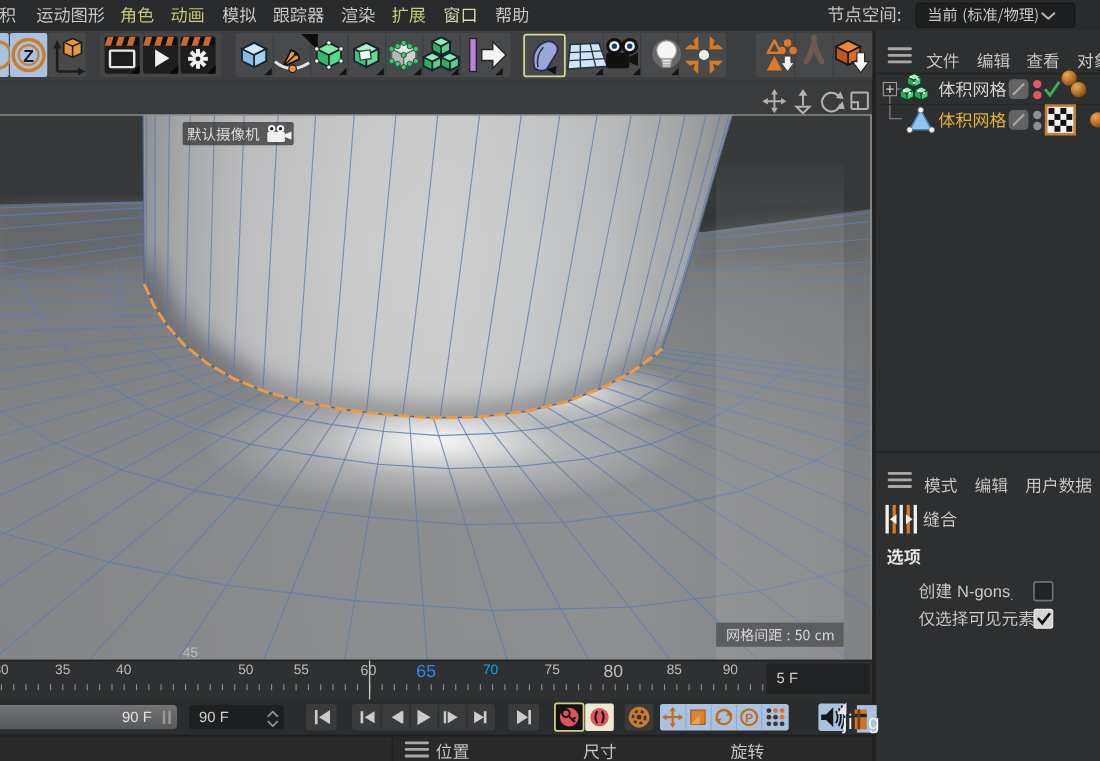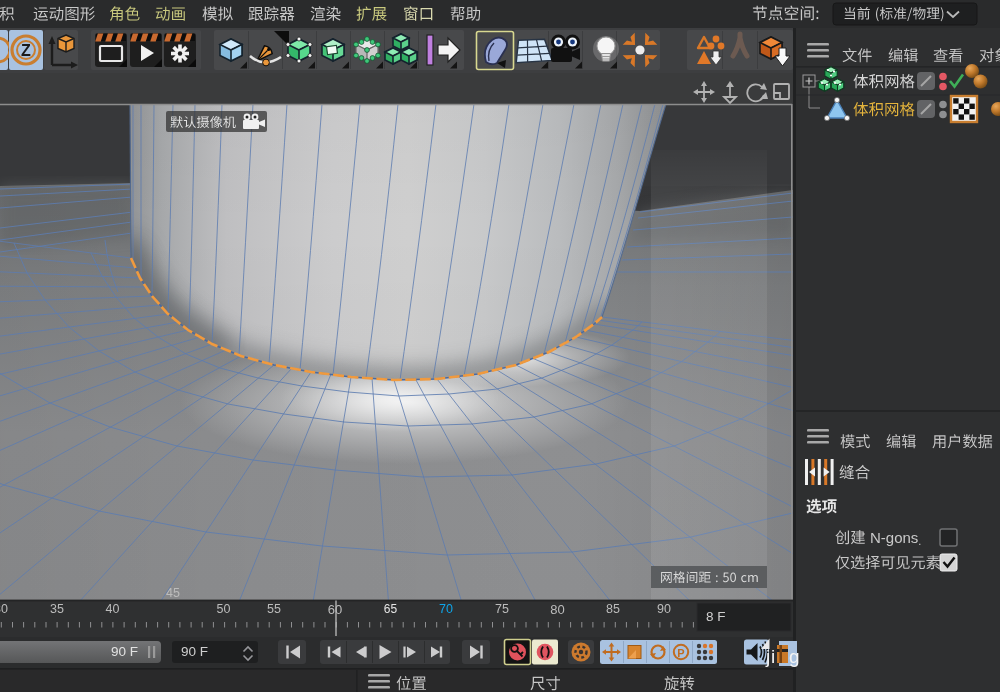--- a/index.html
+++ b/index.html
@@ -663,21 +663,21 @@
       <rect x="651" y="566" width="116" height="22" fill="#57595b" opacity="0.92"></rect>
       <path d="M662.5 575.1C663.1 575.8 663.7 576.7 664.3 577.5C663.8 578.9 663.1 580.0 662.2 580.9C662.4 581.0 662.8 581.3 662.9 581.4C663.7 580.6 664.4 579.6 664.9 578.4C665.3 579.0 665.6 579.5 665.8 580.0L666.5 579.4C666.2 578.8 665.7 578.1 665.2 577.4C665.6 576.3 665.8 575.2 666.0 573.9L665.2 573.8C665.0 574.8 664.8 575.7 664.6 576.5C664.1 575.9 663.6 575.2 663.1 574.6ZM666.2 575.2C666.8 575.9 667.4 576.7 667.9 577.5C667.4 578.9 666.7 580.1 665.8 581.0C666.0 581.1 666.4 581.4 666.5 581.5C667.4 580.7 668.0 579.6 668.5 578.4C668.9 579.1 669.3 579.8 669.6 580.4L670.2 579.8C669.9 579.1 669.4 578.3 668.9 577.4C669.2 576.4 669.5 575.2 669.7 573.9L668.8 573.8C668.7 574.8 668.5 575.7 668.2 576.5C667.8 575.9 667.3 575.2 666.8 574.7ZM661.1 572.0V583.0H662.1V572.9H670.8V581.7C670.8 582.0 670.7 582.0 670.4 582.1C670.2 582.1 669.3 582.1 668.5 582.0C668.6 582.3 668.8 582.7 668.9 583.0C670.0 583.0 670.7 583.0 671.1 582.8C671.5 582.7 671.7 582.4 671.7 581.7V572.0Z M680.2 573.5H683.0C682.6 574.3 682.1 575.0 681.4 575.7C680.8 575.0 680.4 574.4 680.0 573.7ZM675.4 571.2V574.0H673.5V574.9H675.3C674.9 576.7 674.0 578.7 673.2 579.8C673.3 580.0 673.6 580.3 673.7 580.6C674.3 579.8 674.9 578.4 675.4 576.9V583.0H676.3V576.6C676.7 577.1 677.1 577.8 677.3 578.2L677.9 577.4C677.7 577.1 676.6 575.8 676.3 575.5V574.9H677.8L677.4 575.2C677.7 575.3 678.0 575.6 678.2 575.8C678.6 575.4 679.1 575.0 679.5 574.4C679.8 575.0 680.3 575.7 680.8 576.2C679.7 577.2 678.4 577.9 677.2 578.3C677.4 578.5 677.6 578.8 677.7 579.1C678.0 578.9 678.4 578.8 678.7 578.6V583.0H679.6V582.5H683.2V583.0H684.1V578.5L684.7 578.8C684.8 578.5 685.1 578.2 685.3 578.0C684.0 577.6 683.0 577.0 682.1 576.3C683.0 575.3 683.7 574.2 684.2 572.9L683.6 572.6L683.4 572.6H680.6C680.8 572.3 681.0 571.9 681.2 571.5L680.2 571.2C679.8 572.5 678.9 573.8 678.0 574.7V574.0H676.3V571.2ZM679.6 581.6V579.2H683.2V581.6ZM679.3 578.3C680.1 577.9 680.8 577.4 681.5 576.9C682.1 577.4 682.8 577.9 683.6 578.3Z M686.8 574.1V583.0H687.8V574.1ZM687.0 571.9C687.5 572.4 688.2 573.2 688.5 573.8L689.3 573.2C689.0 572.7 688.3 572.0 687.7 571.4ZM690.5 578.2H693.5V580.0H690.5ZM690.5 575.7H693.5V577.4H690.5ZM689.6 574.9V580.7H694.4V574.9ZM690.1 572.0V572.9H696.3V581.9C696.3 582.0 696.2 582.1 696.1 582.1C695.9 582.1 695.4 582.1 694.9 582.1C695.0 582.3 695.1 582.7 695.2 583.0C695.9 583.0 696.5 583.0 696.8 582.8C697.2 582.6 697.3 582.4 697.3 581.9V572.0Z M700.3 572.6H702.8V574.9H700.3ZM705.5 575.8H708.9V578.4H705.5ZM710.5 571.9H704.5V582.5H710.7V581.6H705.5V579.3H709.8V574.8H705.5V572.9H710.5ZM698.8 581.5 699.1 582.4C700.4 582.1 702.3 581.6 704.0 581.1L703.9 580.2L702.2 580.7V578.4H703.9V577.6H702.2V575.7H703.7V571.8H699.5V575.7H701.3V580.9L700.3 581.2V577.0H699.5V581.4Z M716.8 577.0C717.3 577.0 717.7 576.6 717.7 576.1C717.7 575.6 717.3 575.2 716.8 575.2C716.3 575.2 716.0 575.6 716.0 576.1C716.0 576.6 716.3 577.0 716.8 577.0ZM716.8 582.2C717.3 582.2 717.7 581.8 717.7 581.3C717.7 580.7 717.3 580.4 716.8 580.4C716.3 580.4 716.0 580.7 716.0 581.3C716.0 581.8 716.3 582.2 716.8 582.2Z M725.8 582.2C727.4 582.2 728.9 581.0 728.9 579.0C728.9 576.9 727.6 576.0 726.0 576.0C725.5 576.0 725.0 576.1 724.6 576.3L724.9 573.6H728.4V572.6H723.8L723.5 577.0L724.2 577.4C724.7 577.0 725.1 576.8 725.7 576.8C726.9 576.8 727.7 577.6 727.7 579.0C727.7 580.3 726.8 581.2 725.7 581.2C724.6 581.2 723.9 580.7 723.4 580.2L722.8 580.9C723.4 581.6 724.3 582.2 725.8 582.2Z M733.1 582.2C734.9 582.2 736.0 580.6 736.0 577.3C736.0 574.0 734.9 572.5 733.1 572.5C731.3 572.5 730.2 574.0 730.2 577.3C730.2 580.6 731.3 582.2 733.1 582.2ZM733.1 581.2C732.0 581.2 731.3 580.0 731.3 577.3C731.3 574.5 732.0 573.4 733.1 573.4C734.2 573.4 734.9 574.5 734.9 577.3C734.9 580.0 734.2 581.2 733.1 581.2Z M744.4 582.2C745.2 582.2 746.0 581.8 746.7 581.3L746.1 580.5C745.7 580.9 745.1 581.2 744.5 581.2C743.2 581.2 742.4 580.1 742.4 578.5C742.4 576.9 743.3 575.9 744.5 575.9C745.1 575.9 745.5 576.1 745.9 576.5L746.5 575.7C746.0 575.3 745.4 574.9 744.5 574.9C742.7 574.9 741.2 576.2 741.2 578.5C741.2 580.8 742.6 582.2 744.4 582.2Z M748.2 582.0H749.4V577.0C750.0 576.2 750.6 575.9 751.1 575.9C752.0 575.9 752.4 576.4 752.4 577.8V582.0H753.6V577.0C754.2 576.2 754.8 575.9 755.3 575.9C756.2 575.9 756.6 576.4 756.6 577.8V582.0H757.8V577.6C757.8 575.8 757.1 574.9 755.7 574.9C754.8 574.9 754.1 575.4 753.4 576.2C753.1 575.4 752.5 574.9 751.5 574.9C750.6 574.9 749.9 575.4 749.3 576.1H749.3L749.2 575.0H748.2Z" fill="#dadada"></path>
 </svg>
 <div class="lat" style="left:-11px;top:602px;width:24px;text-align:center;font-size:12.5px;color:#bcbcbc">30</div>
 <div class="lat" style="left:45px;top:602px;width:24px;text-align:center;font-size:12.5px;color:#bcbcbc">35</div>
 <div class="lat" style="left:100.5px;top:602px;width:24px;text-align:center;font-size:12.5px;color:#bcbcbc">40</div>
 <div class="lat" style="left:156px;top:586px;width:24px;text-align:right;font-size:12.5px;color:#bcbcbc">45</div>
 <div class="lat" style="left:211.5px;top:602px;width:24px;text-align:center;font-size:12.5px;color:#bcbcbc">50</div>
 <div class="lat" style="left:267px;top:602px;width:24px;text-align:left;font-size:12.5px;color:#bcbcbc">55</div>
 <div class="lat" style="left:323px;top:602px;width:24px;text-align:center;font-size:13px;color:#bcbcbc">60</div>
-<div class="lat" style="left:378.5px;top:602px;width:24px;text-align:center;font-size:12px;color:#e5e5e5">65</div>
+<div class="lat" style="left:378.5px;top:602px;width:24px;font-size:16px;color:#3b82f6">65</div>
 <div class="lat" style="left:434px;top:602px;width:24px;text-align:center;font-size:12.5px;color:#0ea5e9">70</div>
 <div class="lat" style="left:490px;top:602px;width:24px;text-align:center;font-size:12.5px;color:#bcbcbc">75</div>
-<div class="lat" style="left:545.5px;top:602px;width:24px;text-align:center;font-size:13px;color:#bcbcbc">80</div>
+<div class="lat" style="left:545.5px;top:602px;width:24px;text-align:center;font-size:16px;color:#bcbcbc">80</div>
 <div class="lat" style="left:601px;top:602px;width:24px;text-align:center;font-size:12.5px;color:#bcbcbc">85</div>
 <div class="lat" style="left:657px;top:602px;width:24px;text-align:left;font-size:12.5px;color:#bcbcbc">90</div>
-<div class="lat" style="left:706px;top:609px;font-size:13.5px;color:#cfcfcf">8 F</div>
+<div class="lat" style="left:706px;top:609px;font-size:13.5px;color:#cfcfcf">5 F</div>
 <div class="lat" style="left:88px;top:644px;width:50px;text-align:right;font-size:13.5px;color:#e2e2e2">90 F</div>
 <div class="lat" style="left:181px;top:644px;font-size:13.5px;color:#cfcfcf">90 F</div>
 </div>
 </body></html>

